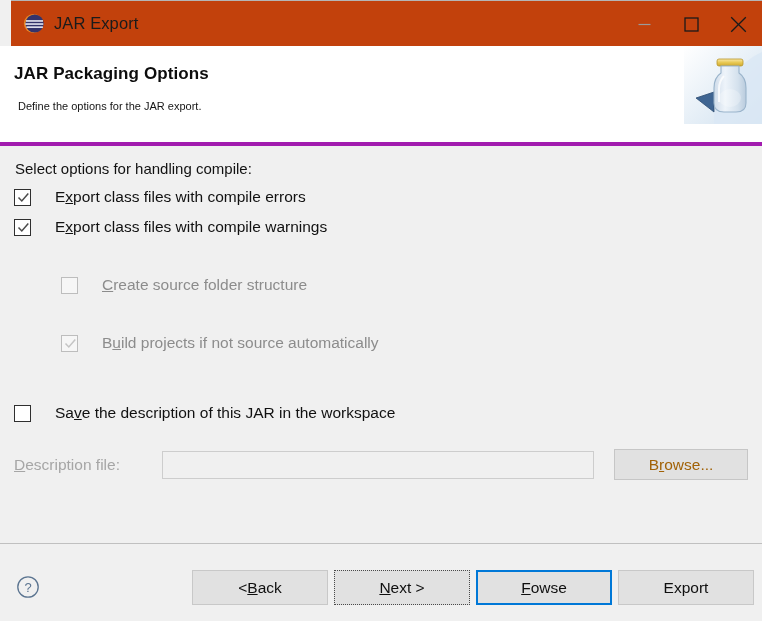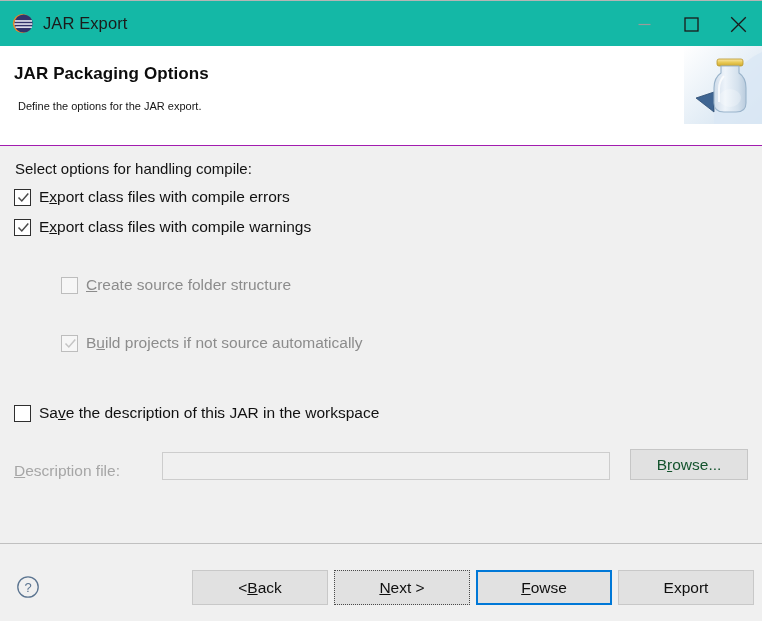--- a/index.html
+++ b/index.html
@@ -13,26 +13,27 @@
     font-family: "Liberation Sans", sans-serif;
     font-size: 15px;
     color: #000;
     overflow: hidden;
     position: relative;
   }
 
   
   .titlebar {
     height: 46px;
-    background: #14b8a6;
+    background: #c2410c;
     border-top: 1px solid #b5b5b5;
     box-sizing: border-box;
     display: flex;
     align-items: center;
     position: relative;
+    margin-left: 11px;
   }
   .title-left {
     display: flex;
     align-items: center;
     padding-left: 12px;
     gap: 10px;
   }
   .eclipse-logo {
     width: 21px;
     height: 21px;
@@ -60,21 +61,21 @@
     justify-content: center;
   }
   .win-btn svg { display: block; }
 
   
   .header {
     background: #ffffff;
     height: 100px;
     box-sizing: border-box;
     position: relative;
-    border-bottom: 1px solid #a21caf;
+    border-bottom: 4px solid #a21caf;
     padding: 10px 14px 0 14px;
   }
   .header-title {
     font-size: 17px;
     font-weight: bold;
     color: #0d0d0d;
     letter-spacing: .1px;
     margin: 8px 0 0 0;
   }
   .header-desc {
@@ -101,21 +102,21 @@
   }
   .section-label {
     font-size: 15px;
     color: #111;
     margin: 0 0 5px 1px;
   }
   .check-row {
     display: flex;
     align-items: center;
     height: 30px;
-    gap: 8px;
+    gap: 24px;
   }
   .check-row.spaced { margin-top: 28px; padding-left: 47px; }
   .check-row.big-gap { margin-top: 40px; }
 
   .cbox {
     width: 17px;
     height: 17px;
     box-sizing: border-box;
     background: #ffffff;
     border: 1px solid #2f2f2f;
@@ -139,21 +140,21 @@
     font-size: 15.5px;
     color: #111;
     white-space: nowrap;
   }
   .cb-label.disabled { color: #8c8c8c; }
   .mn { text-decoration: underline; }
 
   
   .desc-row {
     display: flex;
-    align-items: flex-end;
+    align-items: center;
     margin-top: 21px;
     gap: 12px;
   }
   .desc-label {
     font-size: 15.5px;
     color: #a6a6a6;
     width: 136px;
     flex: none;
   }
   .desc-input {
@@ -163,26 +164,26 @@
     border: 1px solid #cdcdcd;
     box-sizing: border-box;
     margin-right: 8px;
     font-family: "Liberation Sans", sans-serif;
     font-size: 14px;
     color: #8c8c8c;
     padding: 0 4px;
     outline: none;
   }
   .browse-btn {
-    width: 118px;
+    width: 134px;
     height: 31px;
     box-sizing: border-box;
     background: #e1e1e1;
     border: 1px solid #c6c6c6;
-    color: #14532d;
+    color: #a16207;
     font-family: "Liberation Sans", sans-serif;
     font-size: 15.5px;
     flex: none;
   }
 
   
   .footer {
     position: absolute;
     left: 0;
     bottom: 0;

